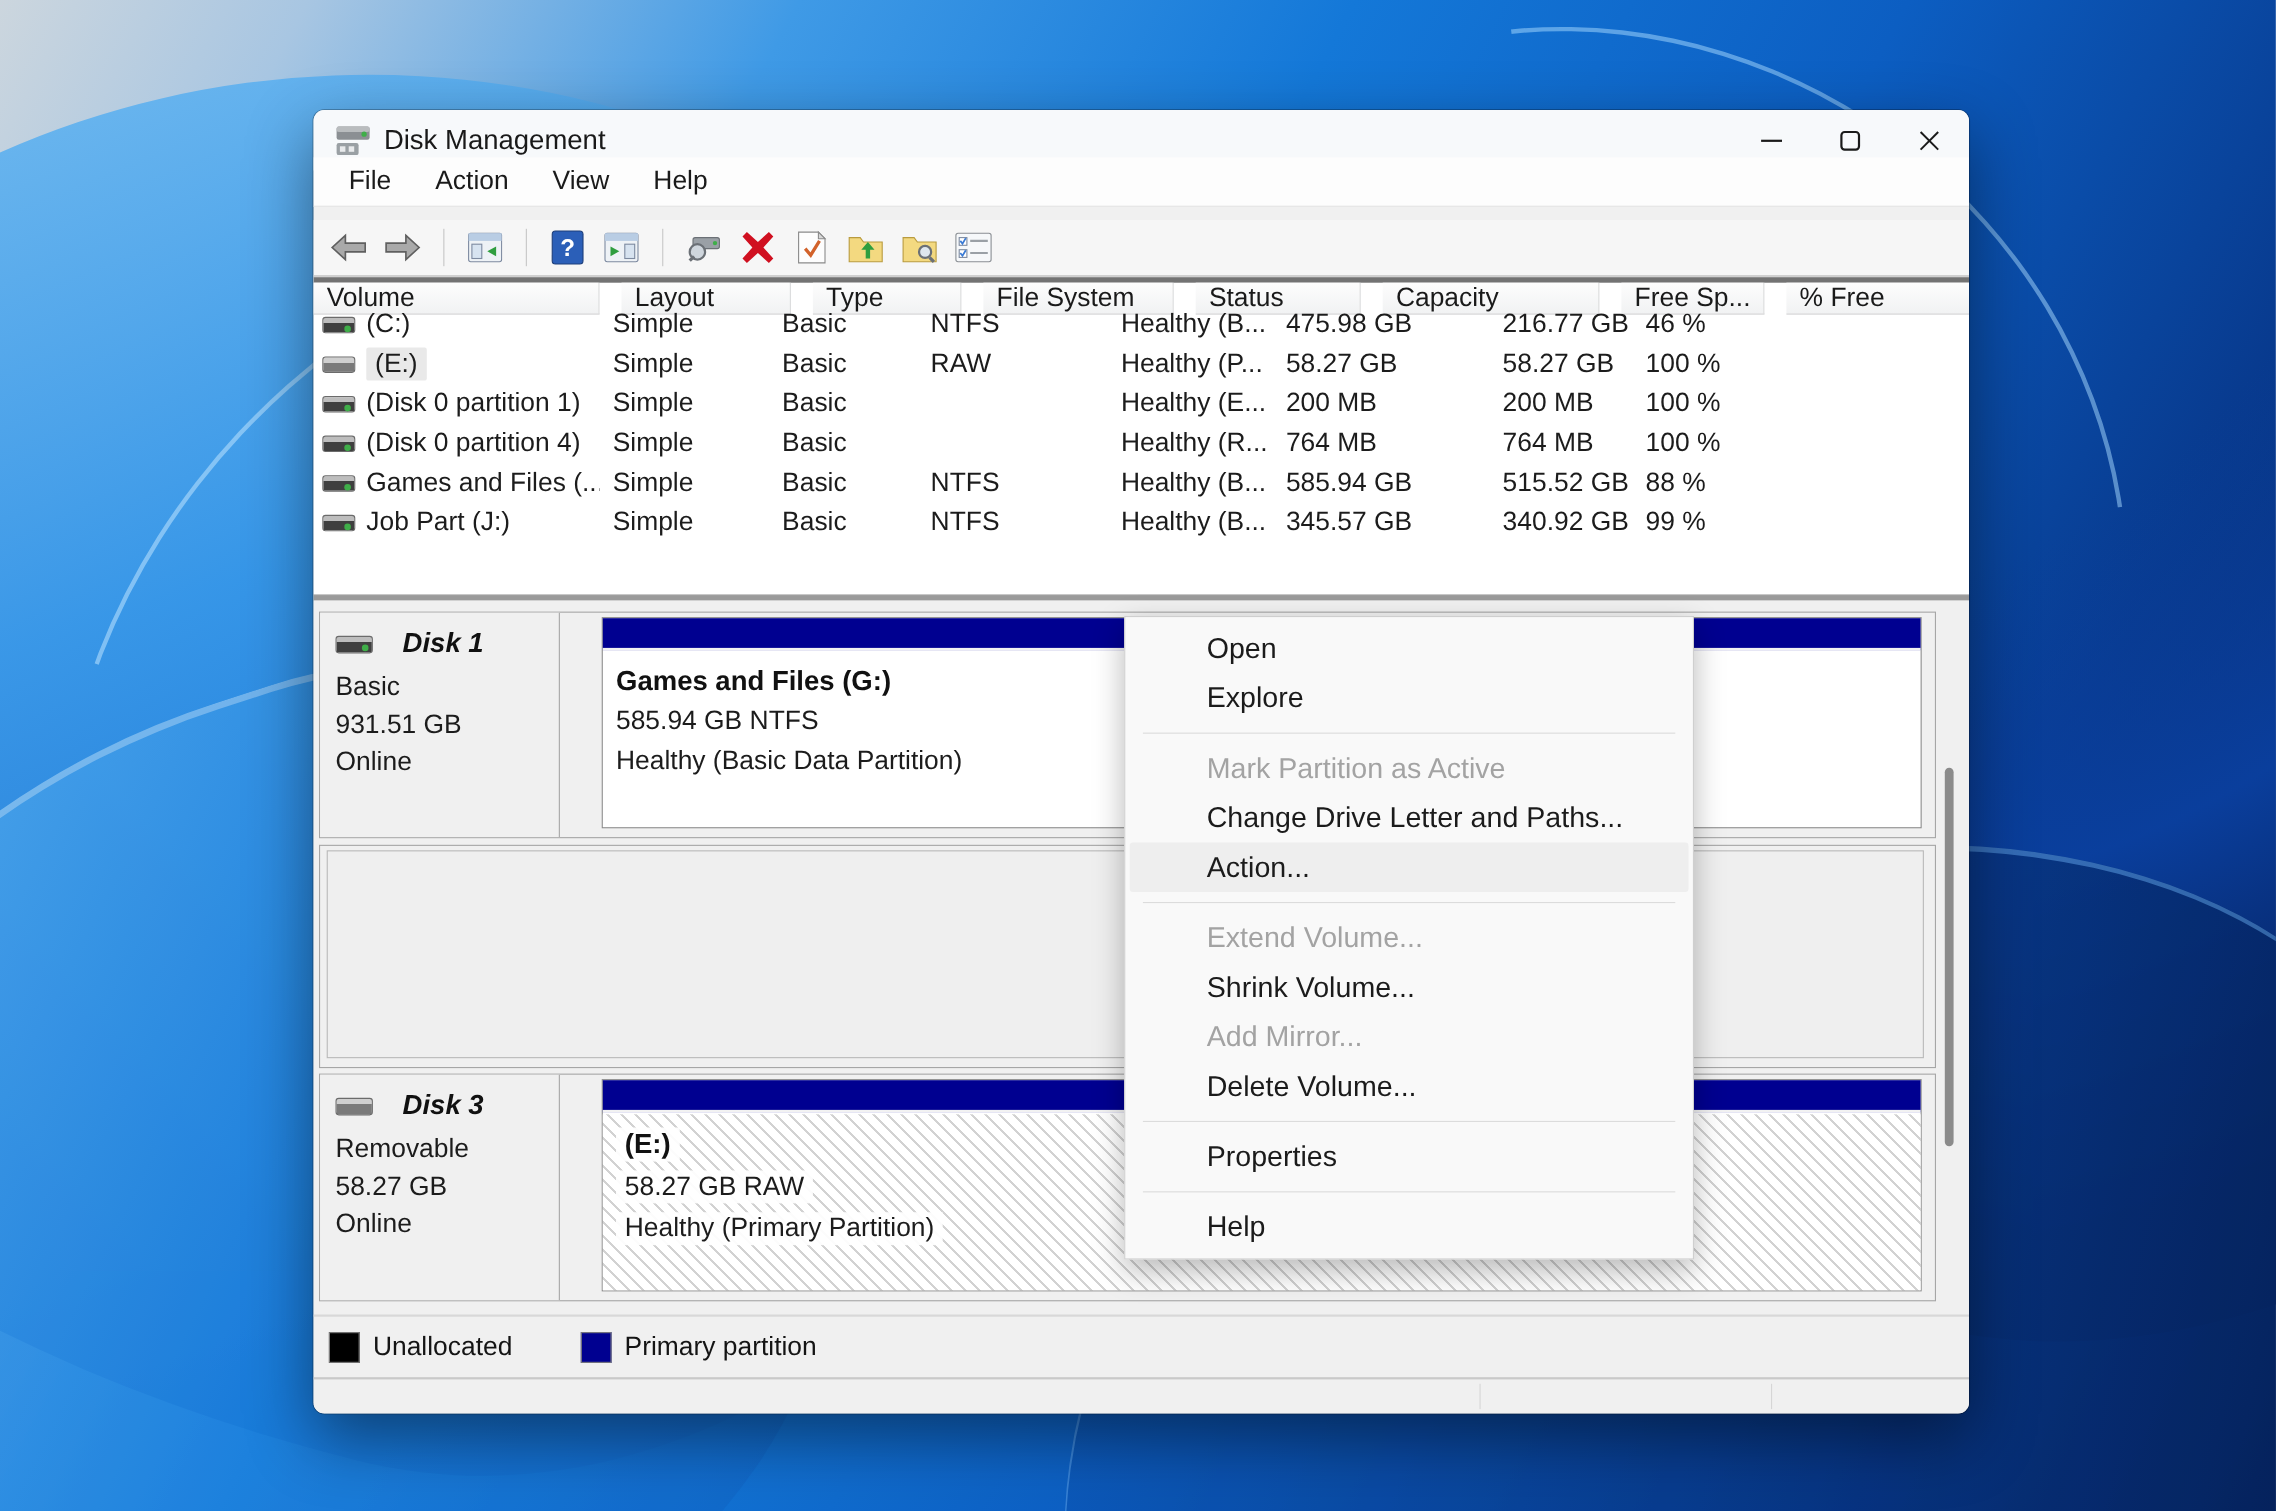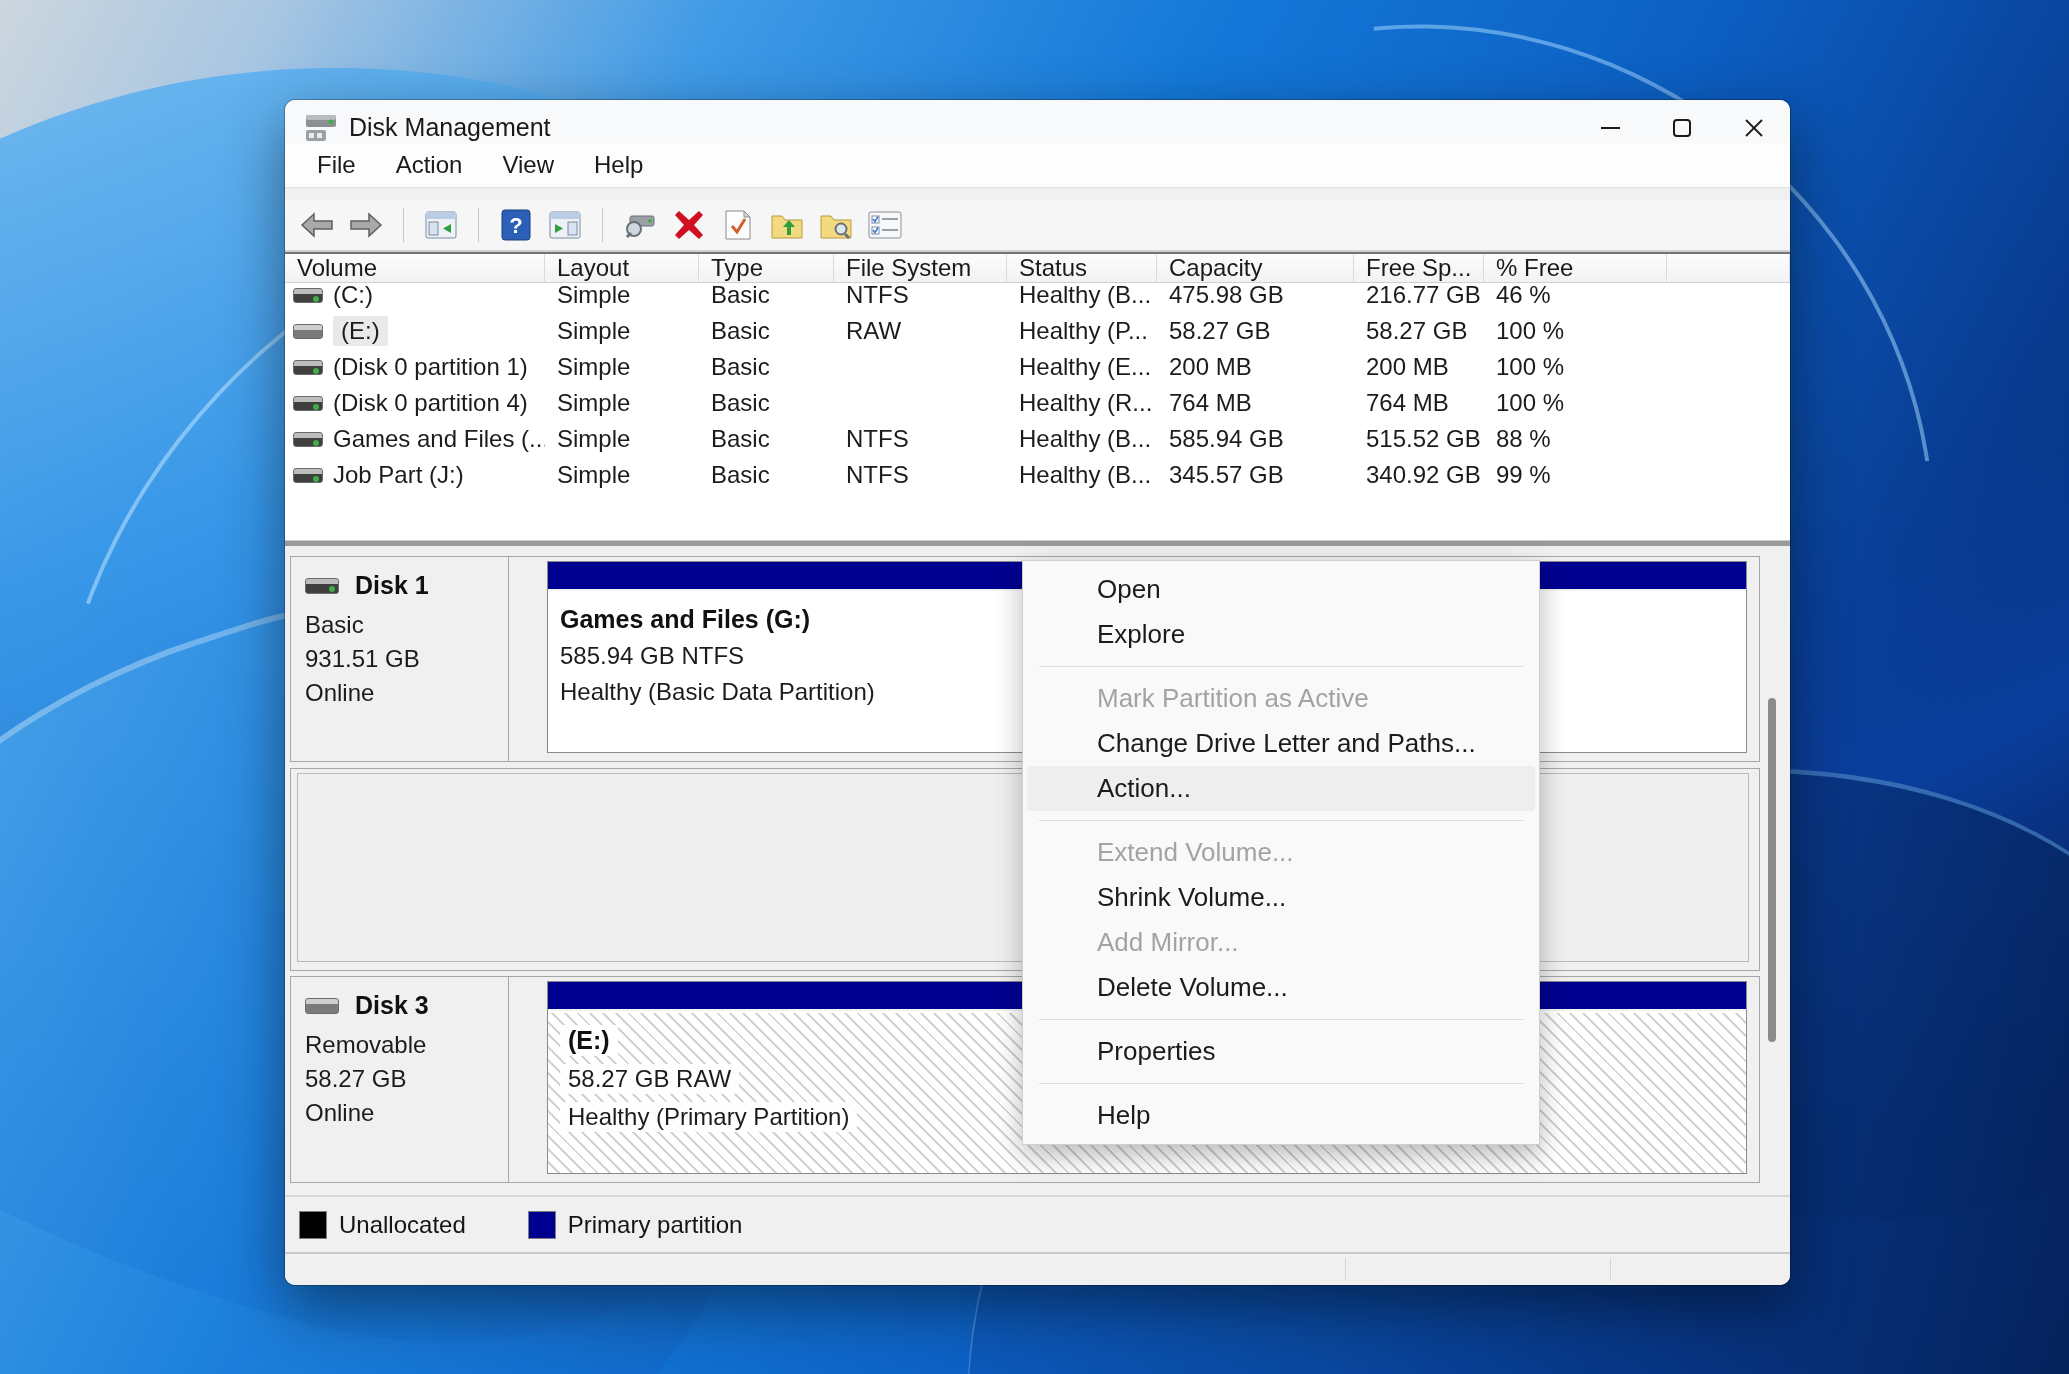--- a/index.html
+++ b/index.html
@@ -46,21 +46,21 @@
   .menubar .mitem{ font-size:24px; color:#1a1a1a; padding:0 20px; height:100%; display:flex; align-items:center; }
 
   .toolbar{ position:absolute; left:0; top:100px; width:100%; height:52px; background:#f6f6f6;
     border-bottom:2px solid #cfcfcf; display:flex; align-items:center; padding-left:14px; gap:13px;}
   .tsep{ width:1px; height:34px; background:#c6c6c6; margin:0 6px; }
   .ticon{ width:36px; height:36px; display:flex; align-items:center; justify-content:center; }
 
   
   .table{ position:absolute; left:0; top:152px; width:100%; height:288px; background:#ffffff; }
   .thead{ display:grid; grid-template-columns:260px 154px 135px 173px 150px 197px 130px 183px 123px; height:25px;
-    border-top:2px solid #737373;}
+    border-top:5px solid #737373;gap:20px;}
   .th{ background:linear-gradient(#fdfdfd,#f1f2f3); border-right:1px solid #d9dadb; border-bottom:1px solid #cfd0d1;
     font-size:24px; color:#1a1a1a; display:flex; align-items:center; padding-left:12px; }
   .trow{ display:grid; grid-template-columns:260px 154px 135px 173px 150px 197px 130px 183px 123px; height:36px; }
   .td{ font-size:24px; color:#1c1c1c; display:flex; align-items:center; padding-left:12px; white-space:nowrap; overflow:hidden;}
   .vol-cell{ gap:10px; padding-left:8px;}
   .sel-label{ background:#e9e9e9; padding:1px 8px; border-radius:2px;}
 
   .drive-ico{ width:30px; height:15px; border-radius:3px; position:relative; flex:0 0 auto;
     background:linear-gradient(#bdbdbd 0 35%, #3f3f3f 35%); border:1px solid #6b6b6b;}
   .drive-ico::after{ content:""; position:absolute; right:3px; top:7px; width:6px; height:6px; border-radius:50%; background:#3fae49;}
@@ -69,21 +69,21 @@
 
   .splitter{ position:absolute; left:0; top:440px; width:100%; height:6px; background:#9a9a9a; border-top:1px solid #c7c7c7; }
 
   
   .graph{ position:absolute; left:0; top:446px; width:100%; height:649px; background:#f0f0f0; }
   .disk-row{ position:absolute; left:5px; width:1470px; border:1px solid #a6a6a6; background:#f0f0f0; display:flex;}
   .row1{ top:10px; height:206px;}
   .row2{ top:222px; height:203px;}
   .row3{ top:430px; height:207px;}
   .dlabel{ width:218px; flex:0 0 auto; border-right:1px solid #a6a6a6; padding:14px 0 0 14px; background:#f0f0f0;}
-  .dname{ display:flex; align-items:center; gap:16px; margin-bottom:8px;}
+  .dname{ display:flex; align-items:center; gap:27px; margin-bottom:8px;font-style:italic;}
   .dname .txt{ font-size:25px; font-weight:bold; color:#111; }
   .dmeta{ font-size:24px; color:#1c1c1c; line-height:34px; }
   .parts{ flex:1; position:relative; padding:4px 6px; }
   .pbox{ position:absolute; top:4px; bottom:8px; border:1px solid #8a8a8a; background:#fff;margin-left:32px; }
   .pbar{ height:29px; background:#000090; border-bottom:2px solid #f2f2f2; }
   .ptext{ padding:14px 0 0 12px; }
   .ptext .pname{ font-size:25px; font-weight:bold; color:#111; }
   .ptext .pline{ font-size:24px; color:#1c1c1c; margin-top:8px; }
   .hatch .pbody{ position:absolute; left:0; right:0; top:31px; bottom:0;
     background:repeating-linear-gradient(45deg,#ffffff 0 7px,#d2d2d2 7px 9px); }

